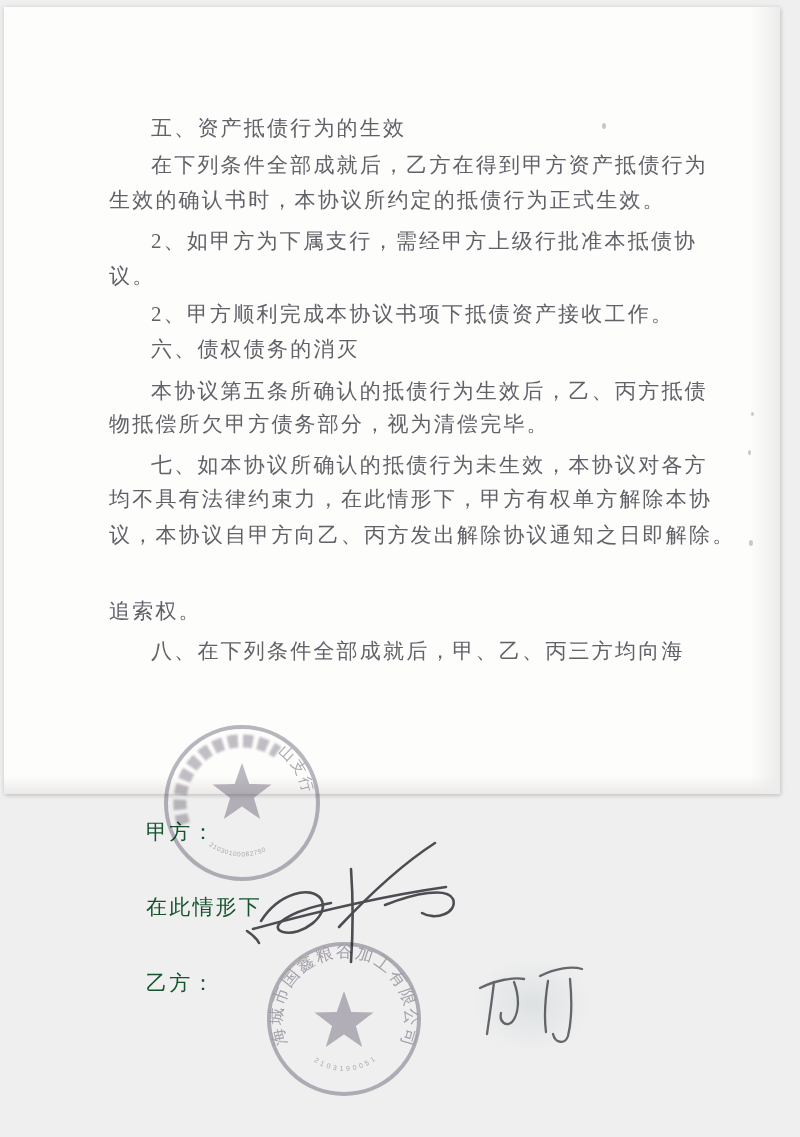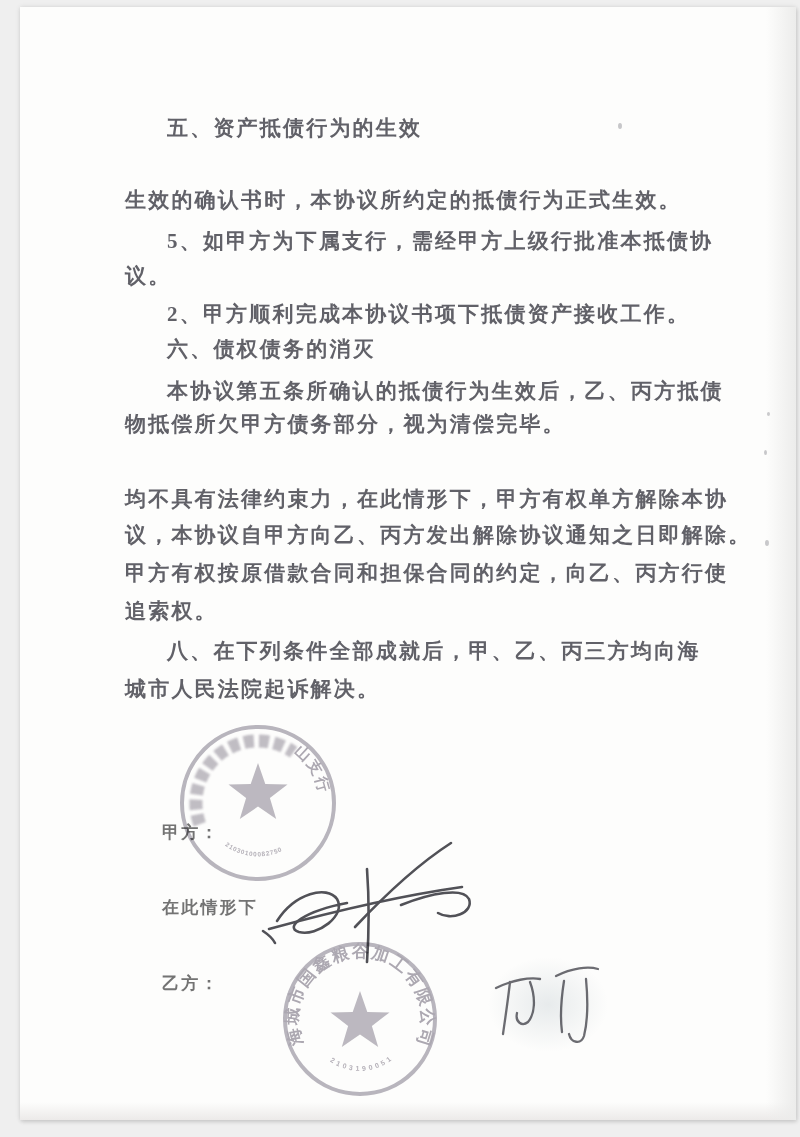--- a/index.html
+++ b/index.html
@@ -2,73 +2,72 @@
 <html><head>
 <meta charset="utf-8">
 <style>
   html,body{margin:0;padding:0;}
   body{
     width:800px;height:1137px;position:relative;overflow:hidden;
     background:#efefef;
     font-family:"Liberation Serif","DejaVu Serif",serif;
   }
   .paper{
-    position:absolute;left:20px;top:7px;width:776px;height:1113px;
+    position:absolute;left:4px;top:7px;width:776px;height:787px;
     background:#fdfdfc;
     box-shadow:0 0 5px rgba(0,0,0,.10), 1px 2px 4px rgba(0,0,0,.12);
-    font-weight:bold;
   }
   .paper::after{ 
     content:"";position:absolute;right:0;top:0;bottom:0;width:30px;
     background:linear-gradient(to left,#ececeb 0,rgba(255,255,255,0) 100%);
   }
   .paper::before{ 
     content:"";position:absolute;left:0;right:0;bottom:0;height:18px;
     background:linear-gradient(to top,#eceae9 0,rgba(255,255,255,0) 100%);
   }
   .tl{
     position:absolute;
     font-size:21px;line-height:27px;letter-spacing:2.2px;
     color:#616168;white-space:nowrap;
   }
   .lbl{
     position:absolute;
-    font-size:17px;line-height:27px;letter-spacing:2.2px;
-    color:#737373;white-space:nowrap;
+    font-size:21px;line-height:27px;letter-spacing:2.2px;
+    color:#14532d;white-space:nowrap;
   }
   .seal{
     position:absolute;width:190px;height:190px;
     color:#a5a0ab;mix-blend-mode:multiply;opacity:.9;
   }
   .sig{position:absolute;mix-blend-mode:multiply;}
   .speck{position:absolute;background:#9a9aa0;border-radius:50%;opacity:.55;}
   .smudge{
     position:absolute;border-radius:50%;
     background:radial-gradient(closest-side,rgba(190,200,205,.35),rgba(190,200,205,0));
   }
 </style>
 </head>
 <body>
 
 <div class="paper">
 
   <div class="tl" style="left:147px;top:108px">五、资产抵债行为的生效</div>
+  <div class="tl" style="left:147px;top:145px">在下列条件全部成就后，乙方在得到甲方资产抵债行为</div>
   <div class="tl" style="left:105px;top:180px">生效的确认书时，本协议所约定的抵债行为正式生效。</div>
-  <div class="tl" style="left:147px;top:221px">5、如甲方为下属支行，需经甲方上级行批准本抵债协</div>
+  <div class="tl" style="left:147px;top:221px">2、如甲方为下属支行，需经甲方上级行批准本抵债协</div>
   <div class="tl" style="left:105px;top:256px">议。</div>
   <div class="tl" style="left:147px;top:294px">2、甲方顺利完成本协议书项下抵债资产接收工作。</div>
   <div class="tl" style="left:147px;top:329px">六、债权债务的消灭</div>
   <div class="tl" style="left:147px;top:371px">本协议第五条所确认的抵债行为生效后，乙、丙方抵债</div>
   <div class="tl" style="left:105px;top:404px">物抵偿所欠甲方债务部分，视为清偿完毕。</div>
+  <div class="tl" style="left:147px;top:445px">七、如本协议所确认的抵债行为未生效，本协议对各方</div>
   <div class="tl" style="left:105px;top:515px">议，本协议自甲方向乙、丙方发出解除协议通知之日即解除。</div>
   <div class="tl" style="left:105px;top:479px">均不具有法律约束力，在此情形下，甲方有权单方解除本协</div>
-  <div class="tl" style="left:105px;top:553px">甲方有权按原借款合同和担保合同的约定，向乙、丙方行使</div>
   <div class="tl" style="left:105px;top:591px">追索权。</div>
   <div class="tl" style="left:147px;top:631px">八、在下列条件全部成就后，甲、乙、丙三方均向海</div>
-  <div class="tl" style="left:105px;top:669px">城市人民法院起诉解决。</div>
 
   <div class="lbl" style="left:142px;top:812px">甲方：</div>
   <div class="lbl" style="left:142px;top:887px">在此情形下</div>
   <div class="lbl" style="left:142px;top:963px">乙方：</div>
 
   <svg class="seal" style="left:143px;top:701px" viewBox="0 0 190 190">
     <defs>
       <filter id="blurA" x="-20%" y="-20%" width="140%" height="140%">
         <feGaussianBlur stdDeviation="1.3"></feGaussianBlur>
       </filter>

